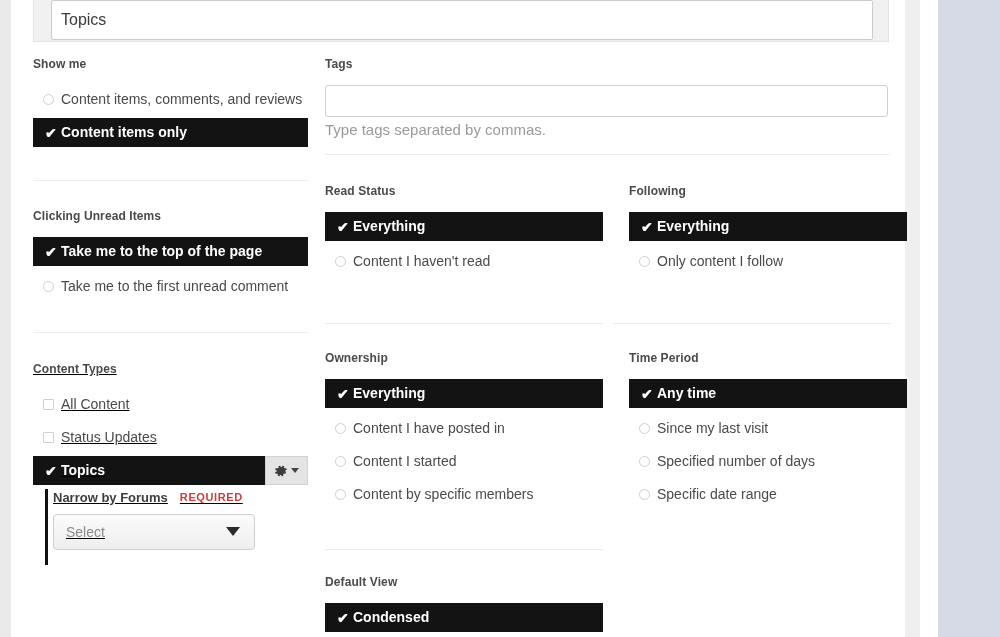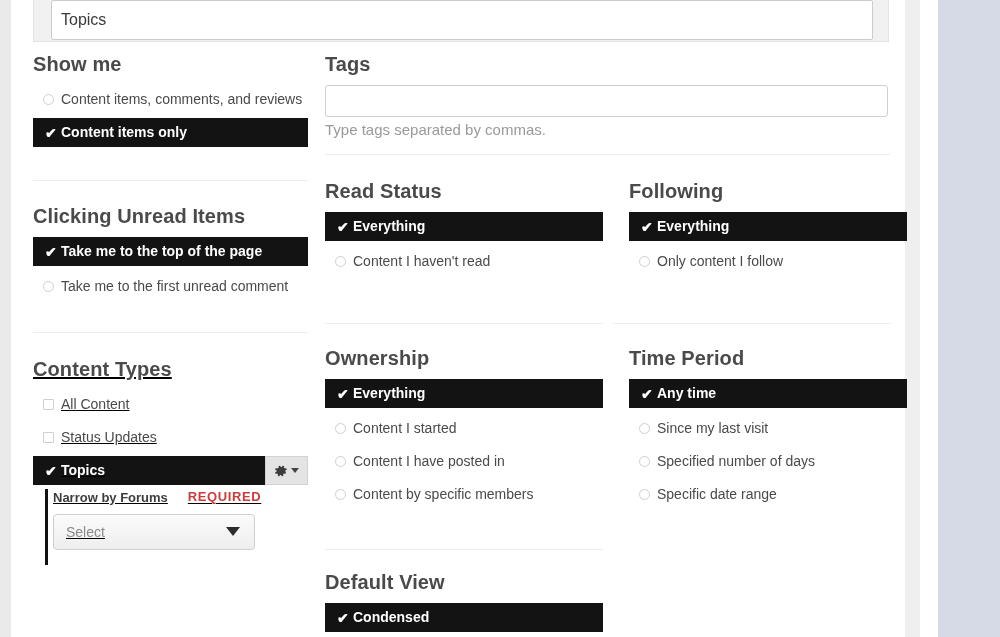--- a/index.html
+++ b/index.html
@@ -67,21 +67,21 @@
     width: 275px;
   }
   .col-right {
     position: absolute;
     left: 325px; top: 55px;
     width: 565px;
   }
 
   
   .section-title {
-    font-size: 20px;
+    font-size: 12px;
     font-weight: bold;
     color: #4a4a4a;
     letter-spacing: 0.1px;
     margin: 0 0 11px 0;
     line-height: 19px;
   }
 
   
   .opt {
     position: relative;
@@ -186,25 +186,25 @@
   }
   .narrow-head {
     font-size: 13px;
     font-weight: bold;
     color: #3d3d3d;
     line-height: 16px;
     margin-bottom: 8px;
     white-space: nowrap;
   }
   .required-tag {
-    font-size: 13px;
+    font-size: 11px;
     font-weight: bold;
     color: #cc3c3c;
     letter-spacing: 0.6px;
-    margin-left: 20px;
+    margin-left: 12px;
     vertical-align: 1px;
   }
   .select-box {
     position: relative;
     width: 202px; height: 36px;
     background: linear-gradient(#fbfbfb, #eeeeee);
     border: 1px solid #cfcfcf;
     border-radius: 4px;
     font-size: 14px;
     color: #8a8a8a;
@@ -408,27 +408,27 @@
         <div class="opt selected">
           <span class="glyph">
               <span class="tick">✔</span>
             </span>
           <span>Everything</span>
         </div>
         <div class="opt">
           <span class="glyph">
               <span class="radio-ring"></span>
             </span>
+          <span>Content I have posted in</span>
+        </div>
+        <div class="opt">
+          <span class="glyph">
+              <span class="radio-ring"></span>
+            </span>
           <span>Content I started</span>
-        </div>
-        <div class="opt">
-          <span class="glyph">
-              <span class="radio-ring"></span>
-            </span>
-          <span>Content I have posted in</span>
         </div>
         <div class="opt">
           <span class="glyph">
               <span class="radio-ring"></span>
             </span>
           <span>Content by specific members</span>
         </div>
       </div>
 
       <div class="pair-col right-c">

